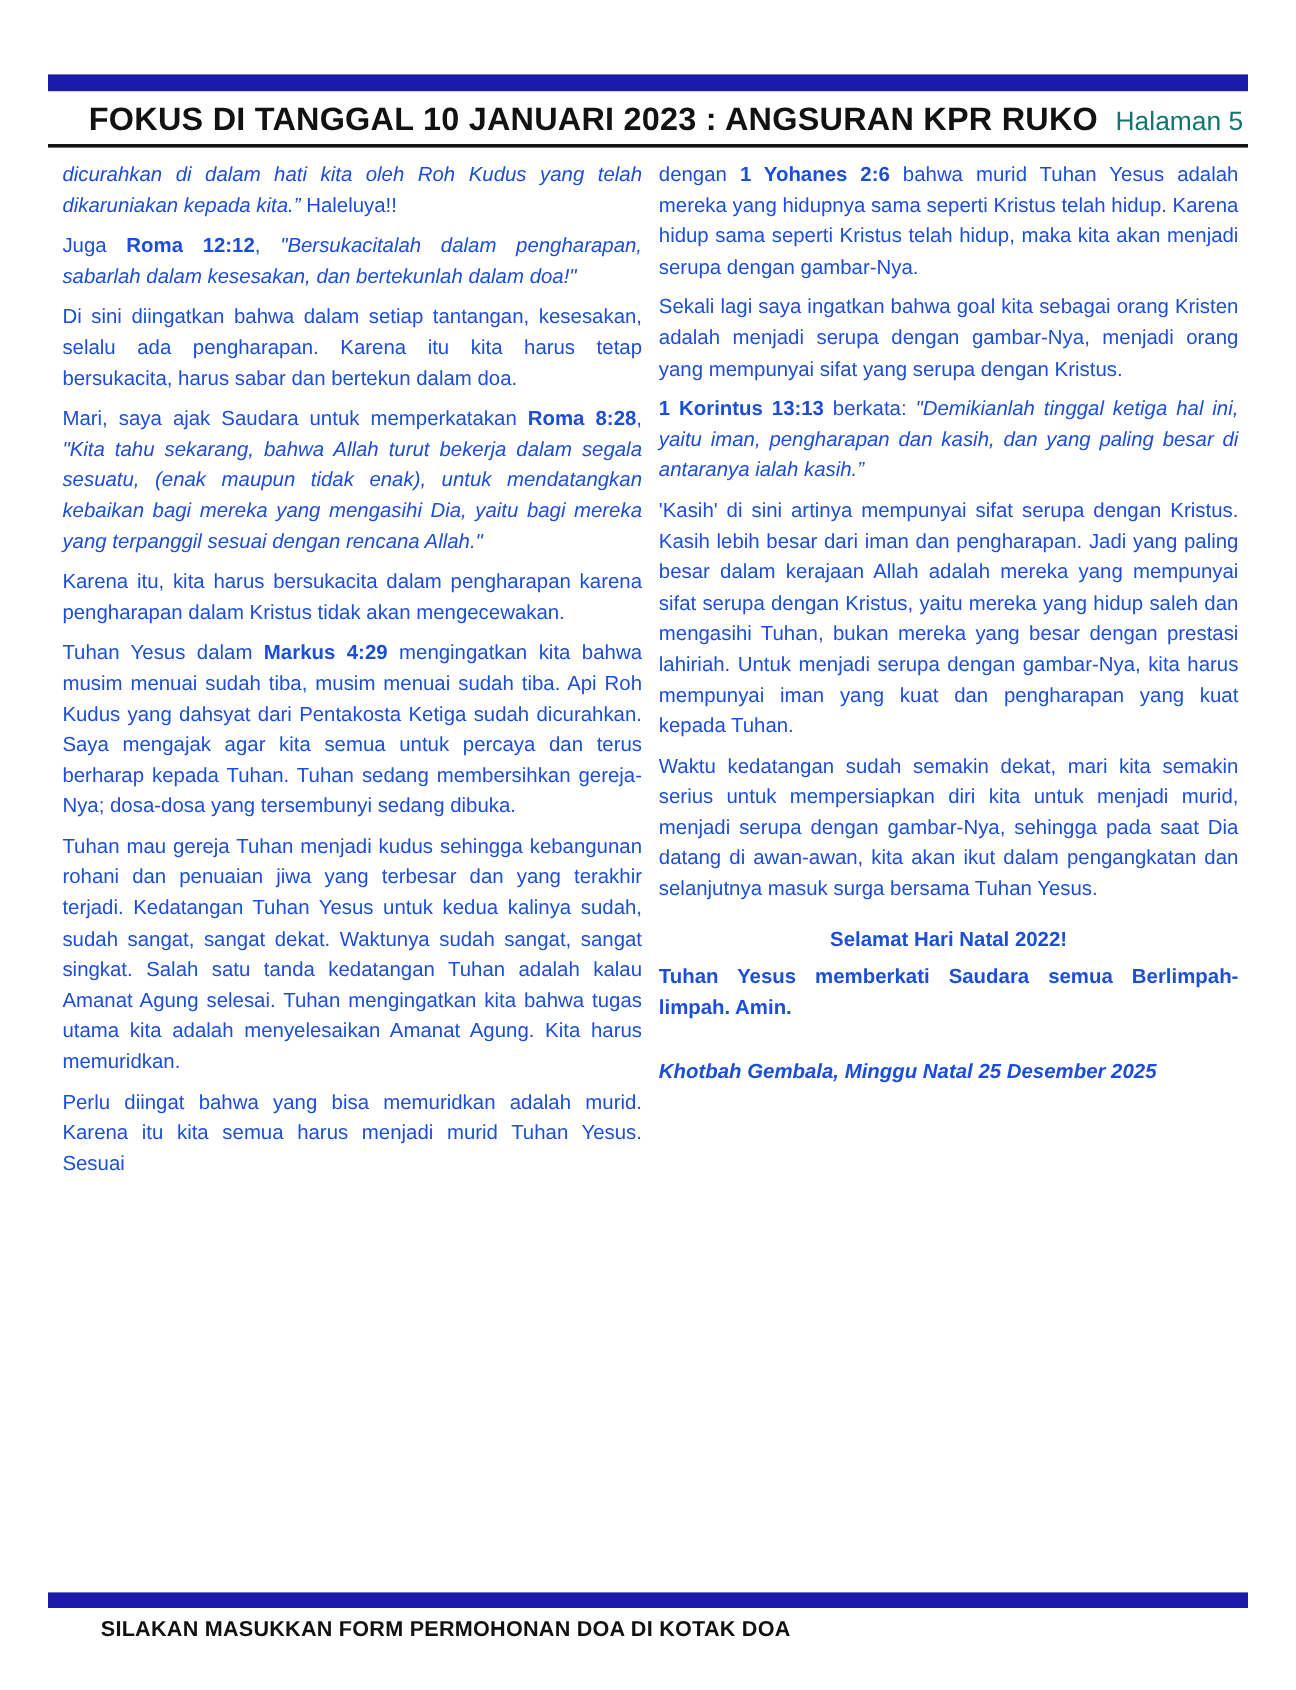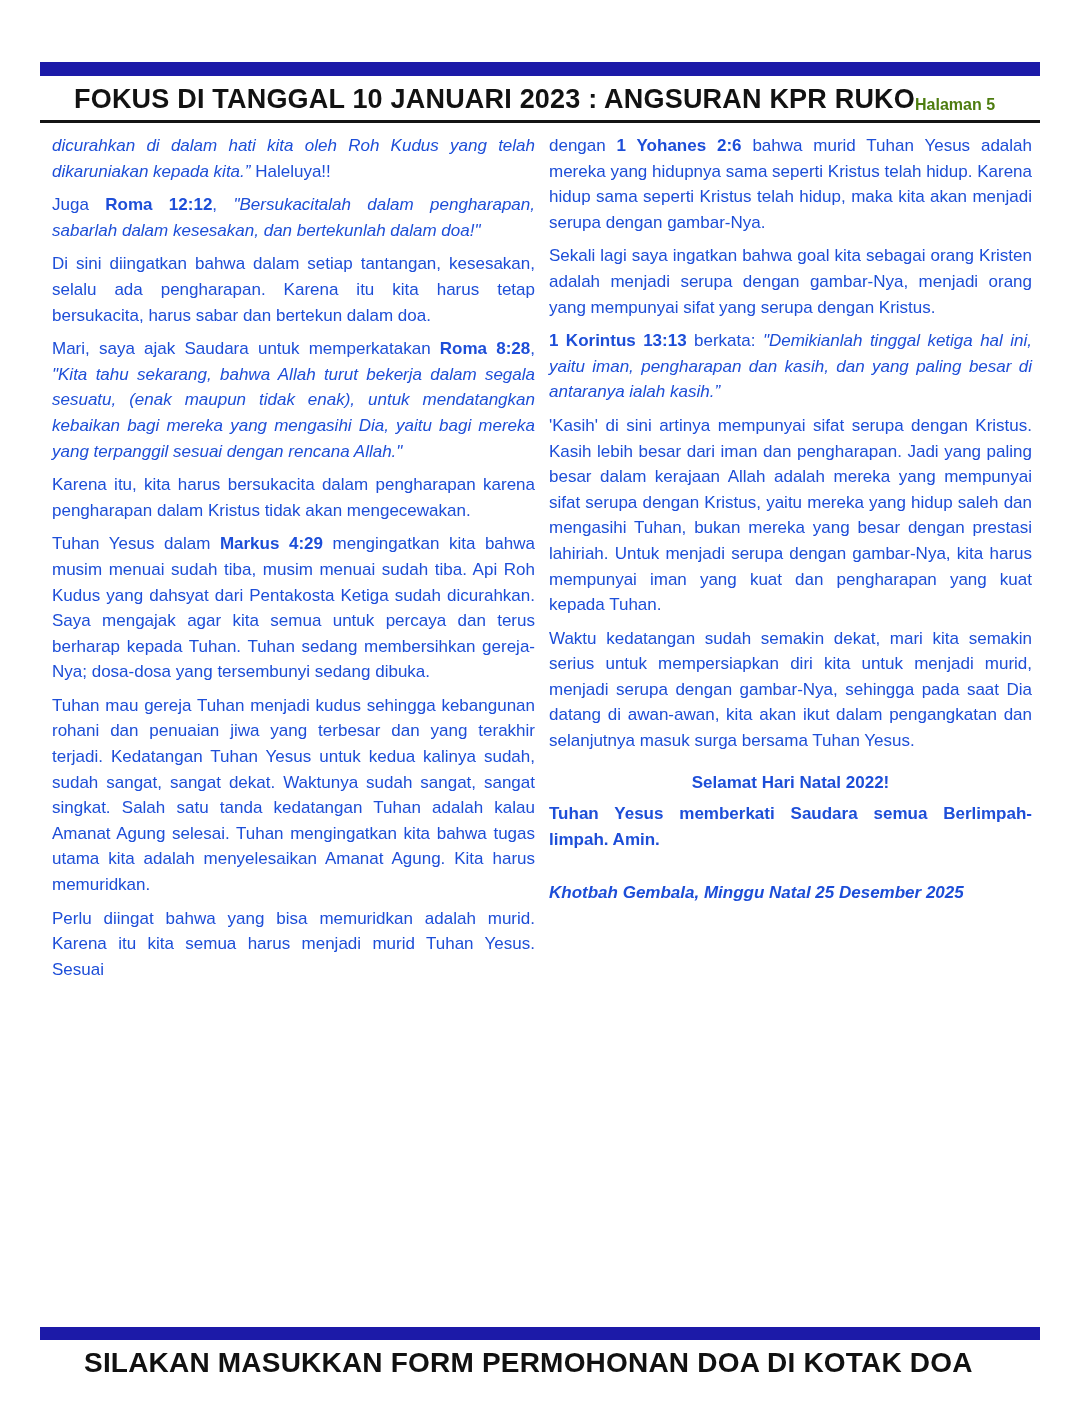--- a/index.html
+++ b/index.html
@@ -8,25 +8,25 @@
     width:1080px;height:1408px;
     background:#ffffff;
     font-family:"Liberation Sans", sans-serif;
     color:#1d1d1d;
     overflow:hidden;
   }
   .frame{position:absolute;left:40px;right:40px;top:0;}
   
   .topbar{margin-top:62px;height:14px;background:#1c1aa8;}
   .header-row{
-    display:flex;align-items:flex-end;
+    display:flex;justify-content:space-between;align-items:flex-end;
     padding:8px 4px 5px 34px;
   }
   .title{font-weight:bold;font-size:27px;letter-spacing:.2px;color:#121212;white-space:nowrap;}
-  .page-num{font-size:16px;color:#4d7c0f;padding-bottom:1px;font-weight:bold;}
+  .page-num{font-size:22px;color:#0f766e;padding-bottom:1px;}
   .header-rule{height:3px;background:#141414;}
   
   .columns{
     display:flex;gap:14px;
     padding:10px 8px 0 12px;
   }
   .col{
     flex:1;min-width:0;
     font-size:17px;line-height:25.6px;
     text-align:justify;
@@ -38,21 +38,21 @@
   .r-bold{font-weight:bold;}
   .r-italic{font-style:italic;}
   .r-bolditalic{font-weight:bold;font-style:italic;}
   .v-greeting{text-align:center;margin-top:16px;margin-bottom:6px;font-weight:bold;}
   .v-blessing{font-weight:bold;margin-bottom:10px;}
   .v-signature{font-weight:bold;font-style:italic;margin-top:28px;}
   
   .footer{position:absolute;left:40px;right:40px;top:1327px;}
   .botbar{height:13px;background:#1c1aa8;}
   .footer-text{
-    font-weight:bold;font-size:28px;color:#111;
+    font-weight:bold;font-size:18px;color:#111;
     padding:7px 0 0 44px;letter-spacing:.2px;white-space:nowrap;
   }
 </style>
 </head>
 <body>
 
 <div class="page">
   <div class="frame">
 
     <header>

